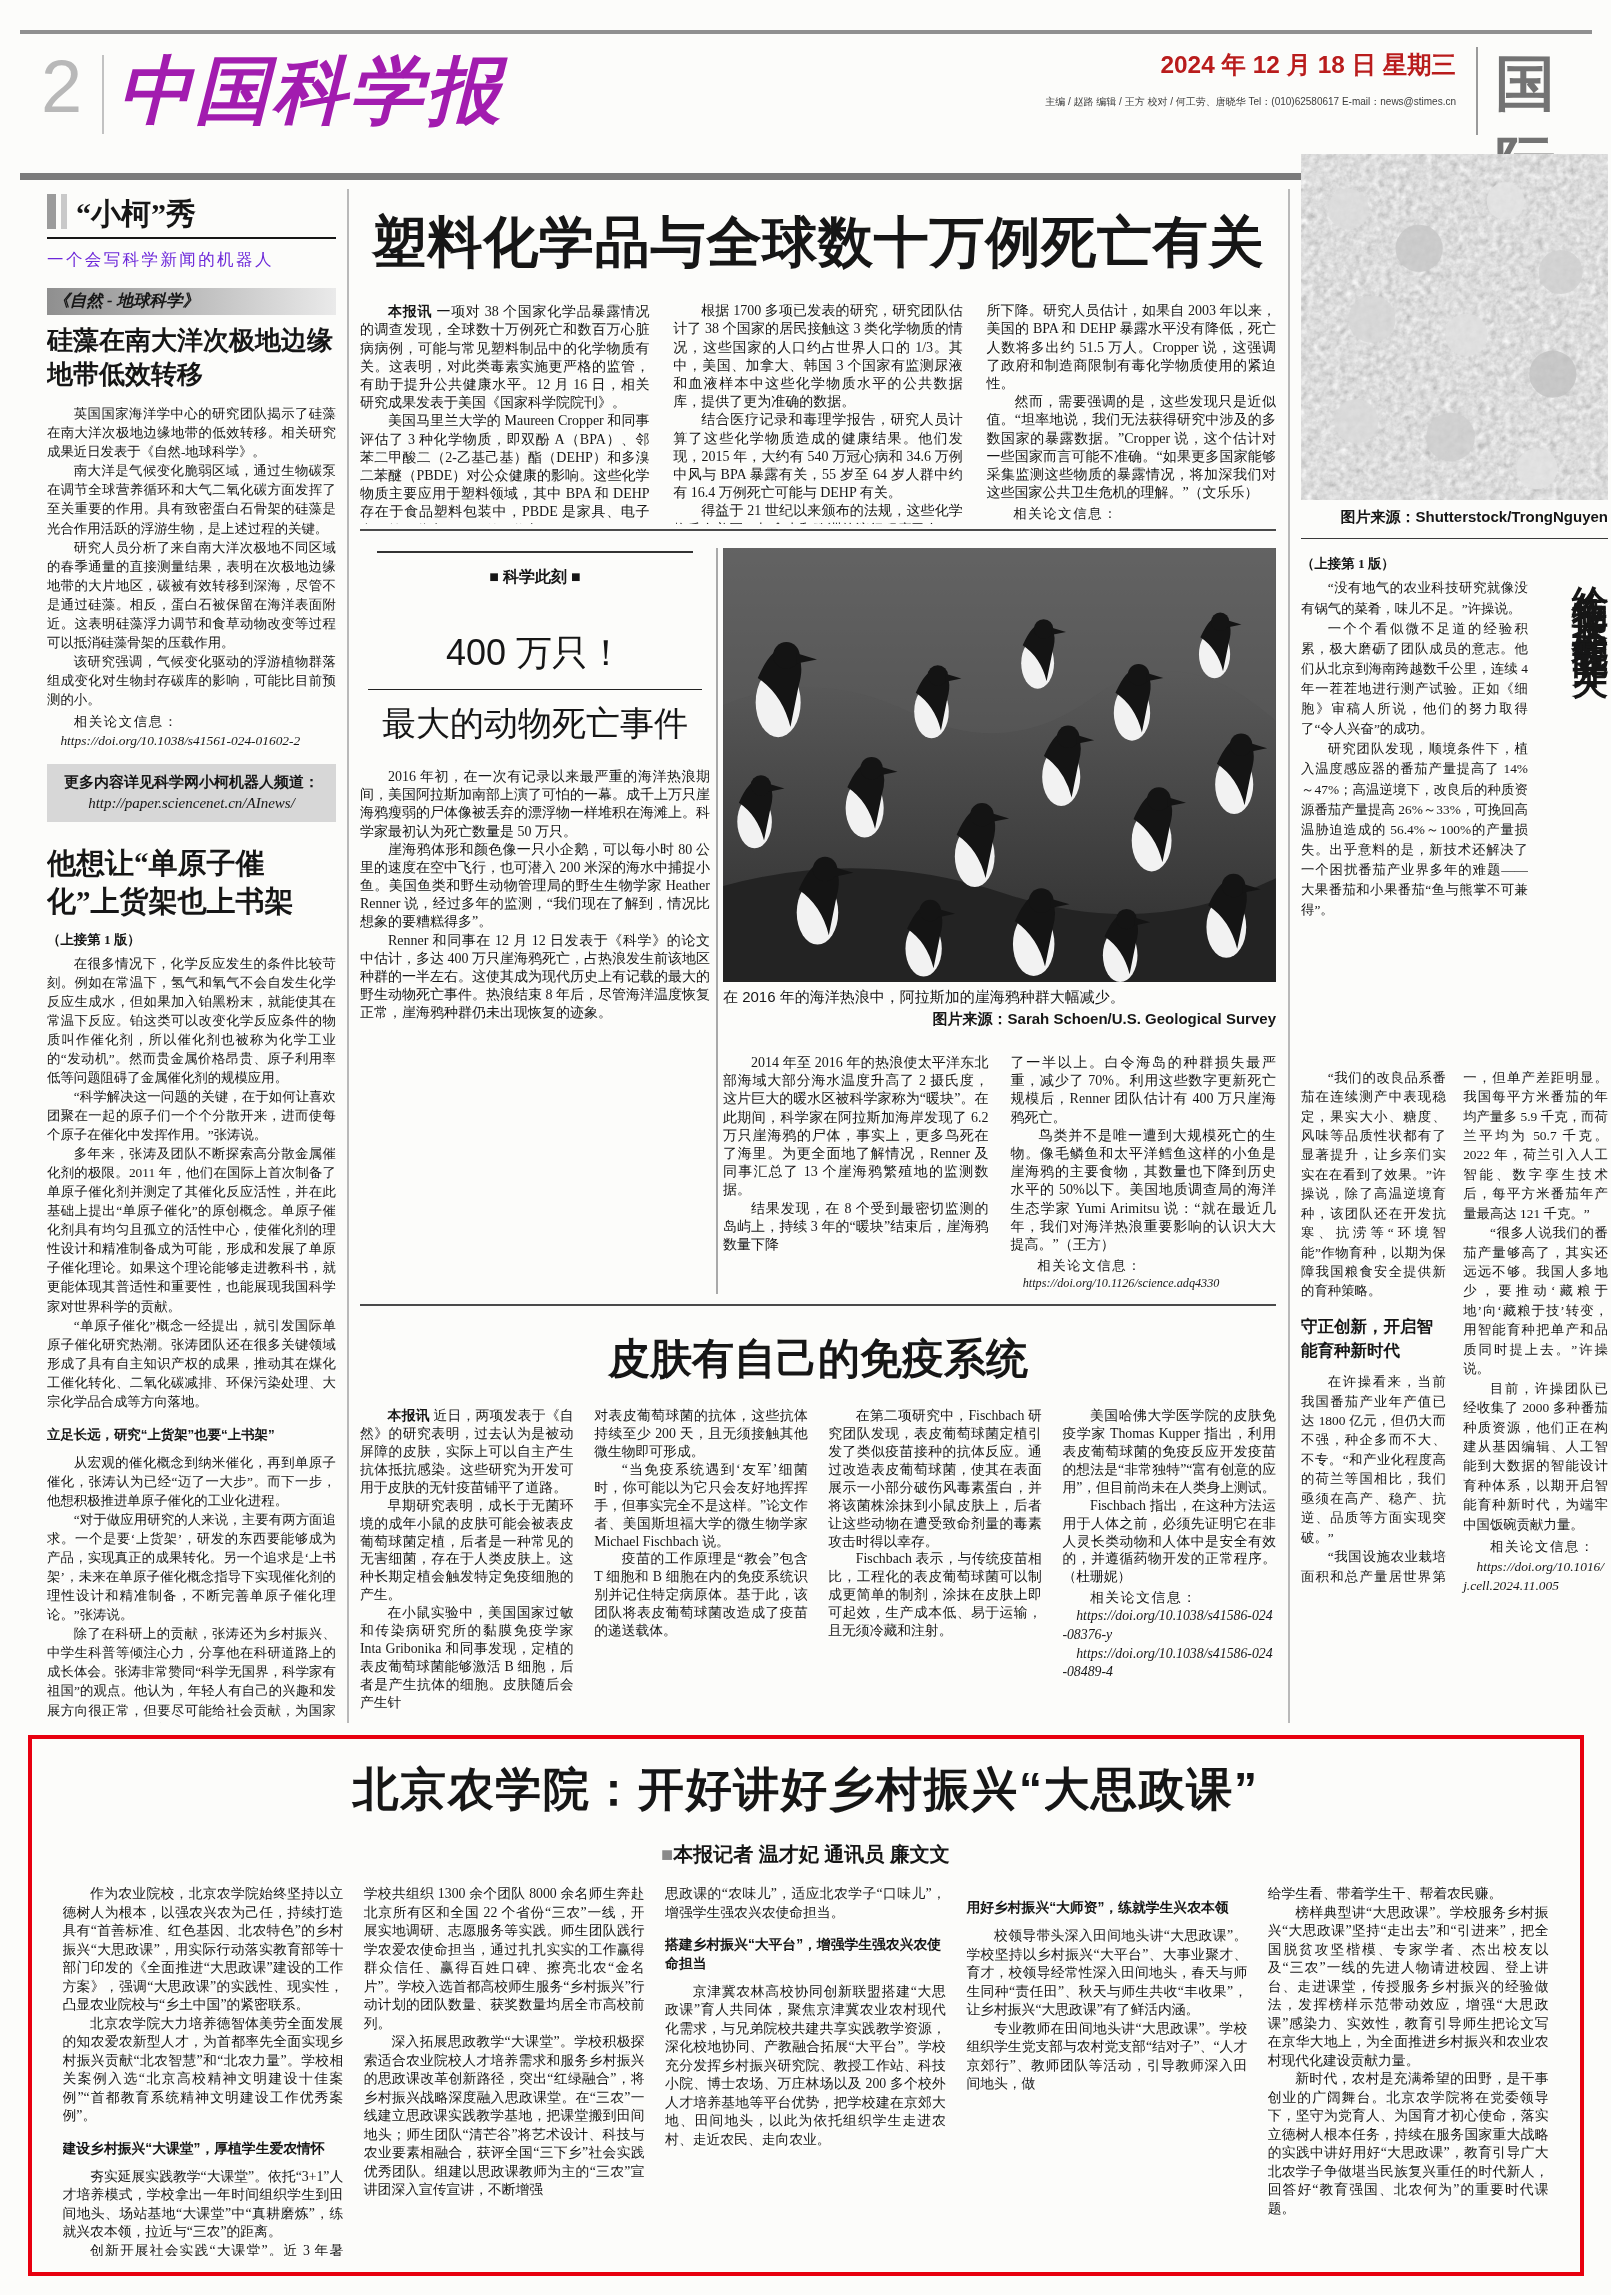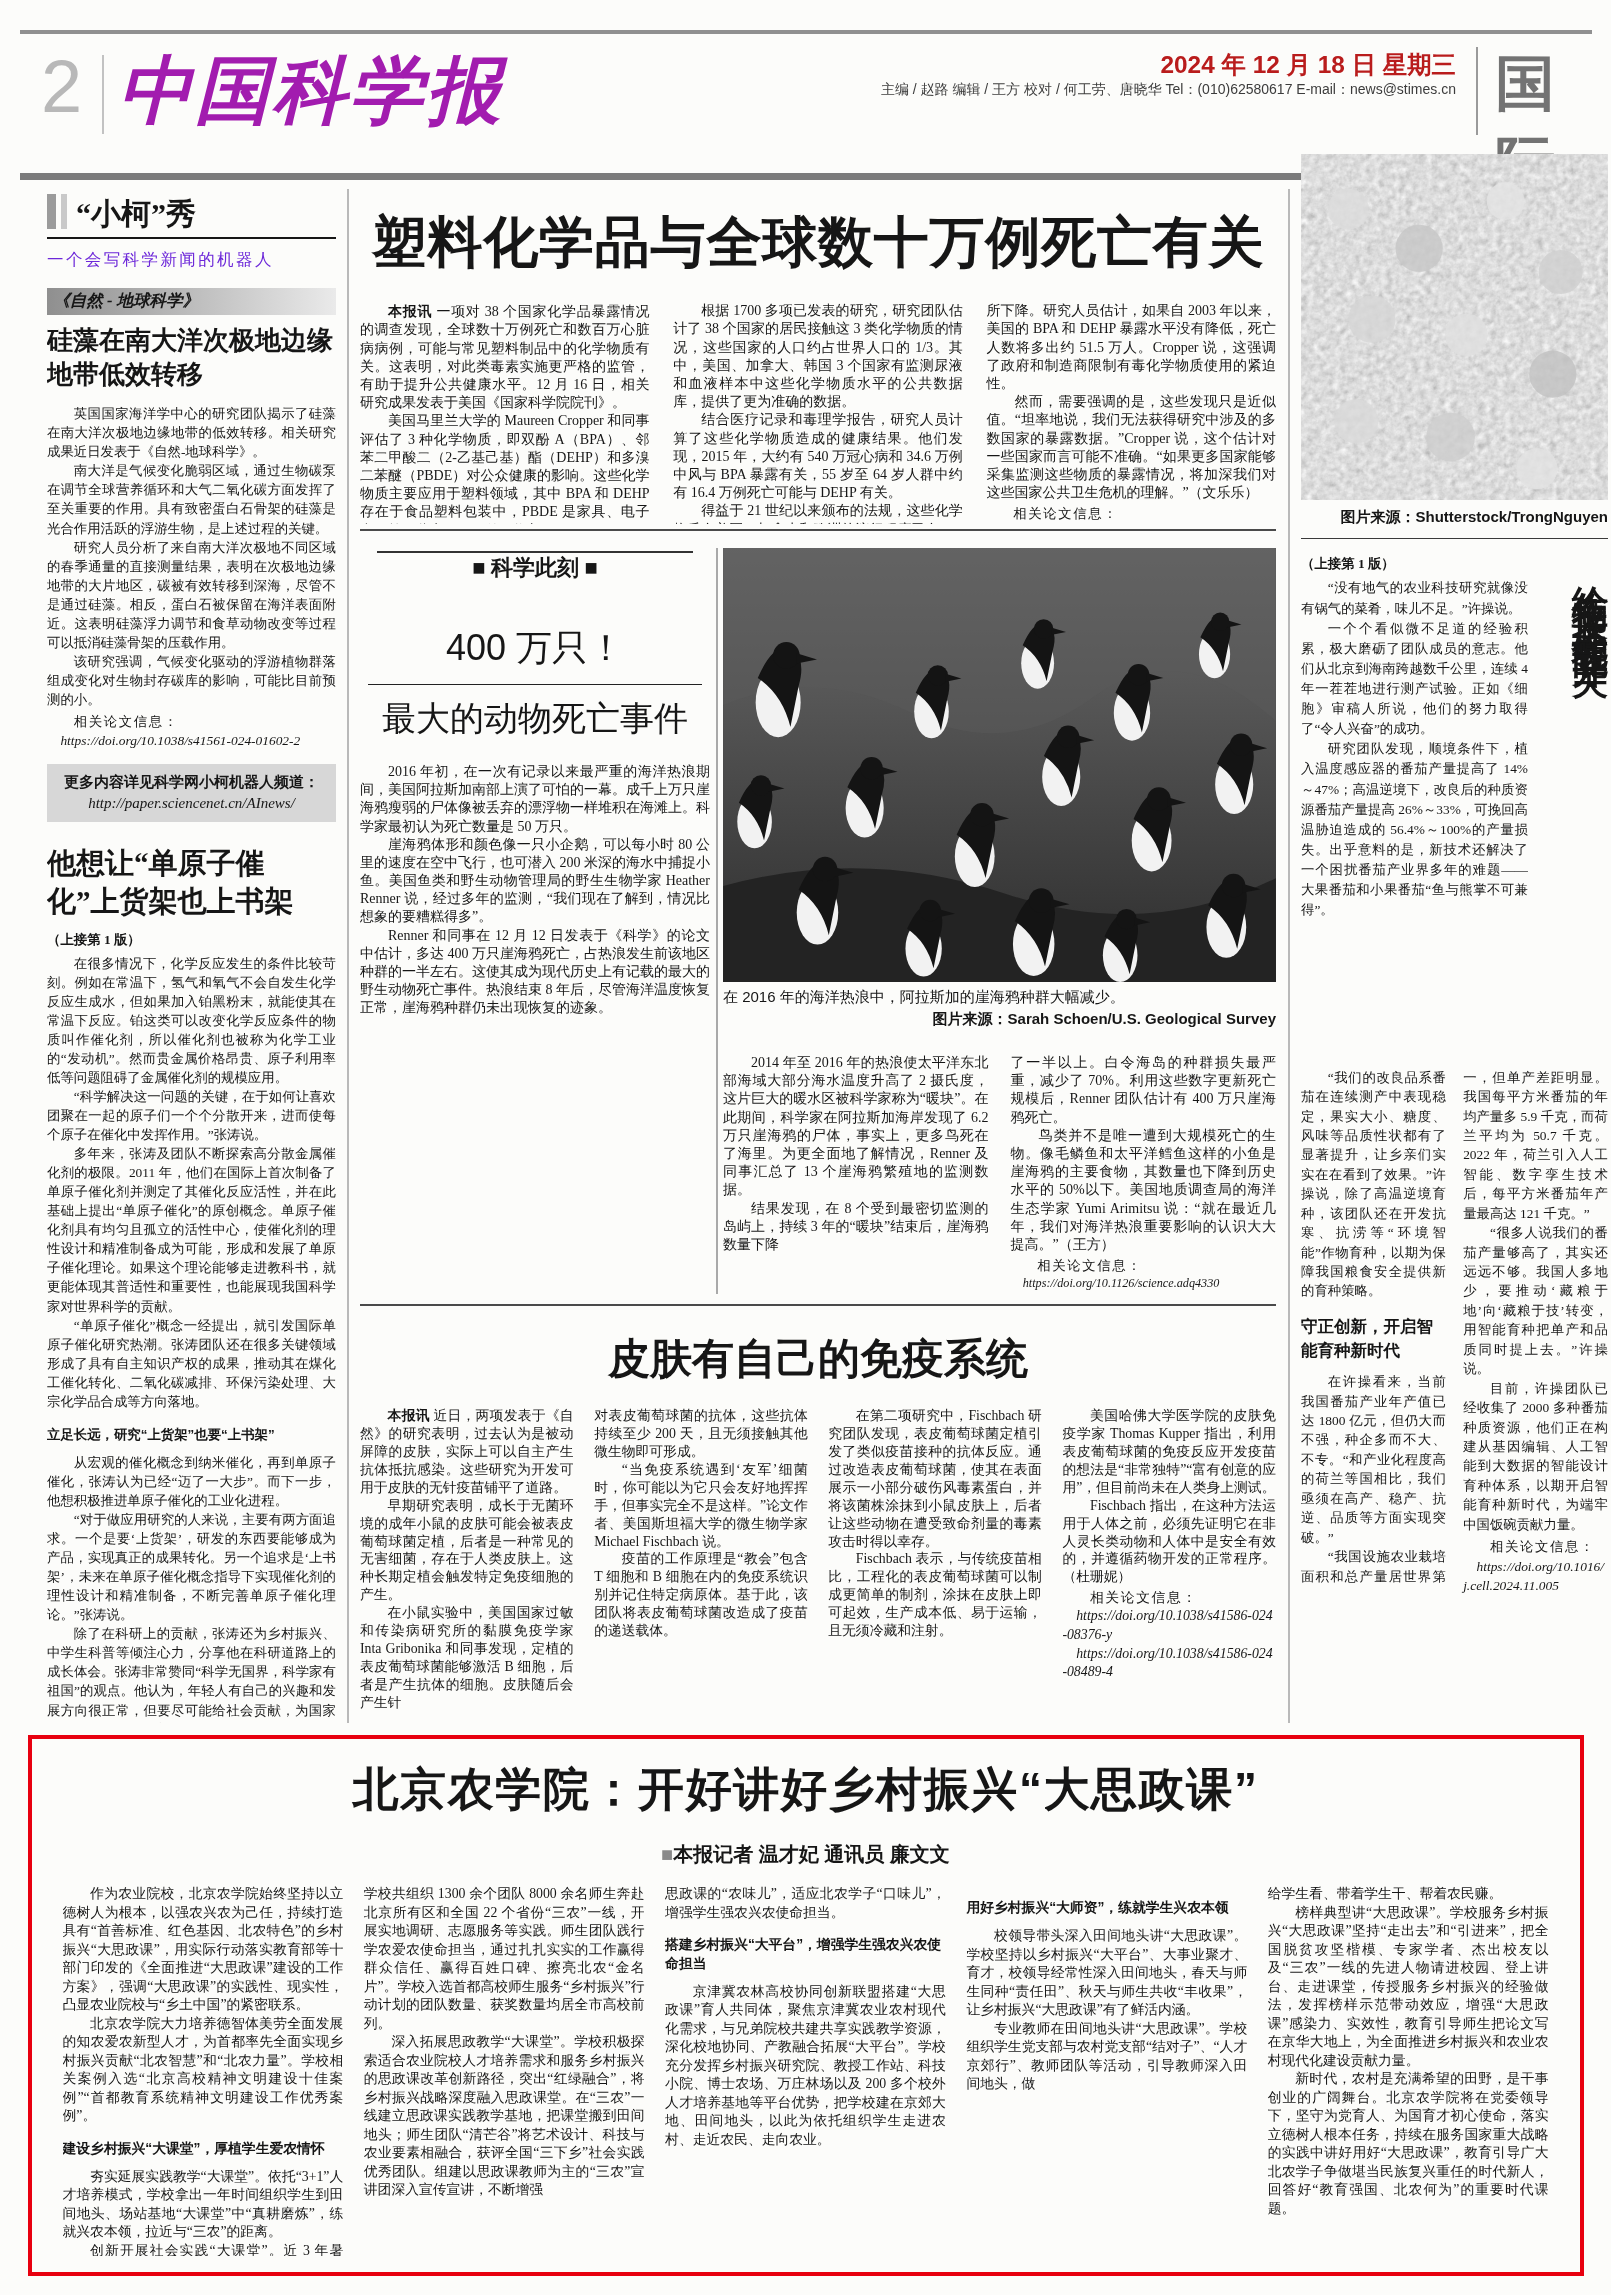--- a/index.html
+++ b/index.html
@@ -11,21 +11,21 @@
   
   .rule-top    { position:absolute; left:19.7px; top:30px;  width:1572px; height:3.9px; background:#909090; }
   .rule-thick  { position:absolute; left:19.7px; top:173px; width:1572px; height:7px; background:#7b7b7b; }
   .pagenum     { position:absolute; left:41px; top:44px; font-size:74px; color:#b8b8b8;
                  font-family:"Liberation Sans","DejaVu Sans",sans-serif; }
   .pn-divider  { position:absolute; left:102px; top:55px; width:2.4px; height:79px; background:#c2c2c2; }
   .masthead    { position:absolute; left:118px; top:42px; font-size:74px; font-weight:900; font-style:italic;
                  color:#a21caf; letter-spacing:3.1px; }
   .header-right{ position:absolute; left:677px; top:49px; width:779px; text-align:right; }
   .date        { font-size:24.4px; font-weight:bold; color:#b91c1c; }
-  .staff       { font-size:14px; color:#3c3c3c; }
+  .staff       { margin-top:14px; font-size:10px; color:#3c3c3c; }
   .section-divider { position:absolute; left:1476px; top:47px; width:2.4px; height:88px; background:#9a9a9a; }
   .section-name{ position:absolute; left:1495px; top:44px; font-size:60px; font-weight:900; color:#737373; letter-spacing:1.6px; }
 
   
   .blk        { font-size:14px; line-height:1.3; text-align:justify; }
   .t-p        { text-indent:2em; }
   .t-p2       { text-indent:0; }
   .t-lead     { text-indent:2em; }
   .t-lead b   { font-family:"Liberation Sans","DejaVu Sans",sans-serif; font-weight:bold; }
   .t-cont     { font-weight:bold; font-size:16.5px; margin:1.6px 0 4.7px; }
@@ -59,22 +59,22 @@
   .pl-headline{ text-align:center; font-family:"Liberation Sans","DejaVu Sans",sans-serif; font-weight:900;
                 font-size:55px; letter-spacing:0.8px; margin-top:17.3px; }
   .pl-cols    { margin-top:22px; display:flex; gap:23.6px; height:222px; overflow:hidden; }
   .pl-col     { flex:1; }
   .rule-h1    { position:absolute; left:360px; top:529px; width:916px; height:1.6px; background:#4a4a4a; }
   .rule-h2    { position:absolute; left:360px; top:1304px; width:916px; height:1.6px; background:#4a4a4a; }
 
   
   .science    { position:absolute; left:360px; top:543px; width:916px; height:755px; }
   .sc-left    { position:absolute; left:0; top:0; width:350px; height:755px; overflow:hidden; }
-  .sc-kicker  { margin:7.9px 17.3px 0; border-top:2.4px solid #333; padding-top:0; text-align:center;
-                font-weight:900; font-size:22px; }
+  .sc-kicker  { margin:7.9px 17.3px 0; border-top:2.4px solid #333; padding-top:14px; text-align:center;
+                font-weight:900; font-size:16px; }
   .sc-stat    { text-align:center; font-family:"Liberation Sans","DejaVu Sans",sans-serif;
                 font-size:36px; margin-top:41px; }
   .sc-statrule{ height:1.6px; background:#222; margin:11px 7.9px; }
   .sc-headline{ text-align:center; font-family:"Liberation Sans","DejaVu Sans",sans-serif;
                 font-size:34px; margin-bottom:20.5px; }
   .sc-vdiv    { position:absolute; left:356px; top:4.7px; width:1.6px; height:746px; background:#a9a9a9; }
   .sc-photo   { position:absolute; left:363px; top:4.7px; width:553px; height:434px; background:#444; }
   .sc-photo svg { display:block; }
   .sc-caps    { position:absolute; left:363px; top:445px; width:553px; }
   .sc-cap1    { font-family:"Liberation Sans","DejaVu Sans",sans-serif; font-size:15px; }

